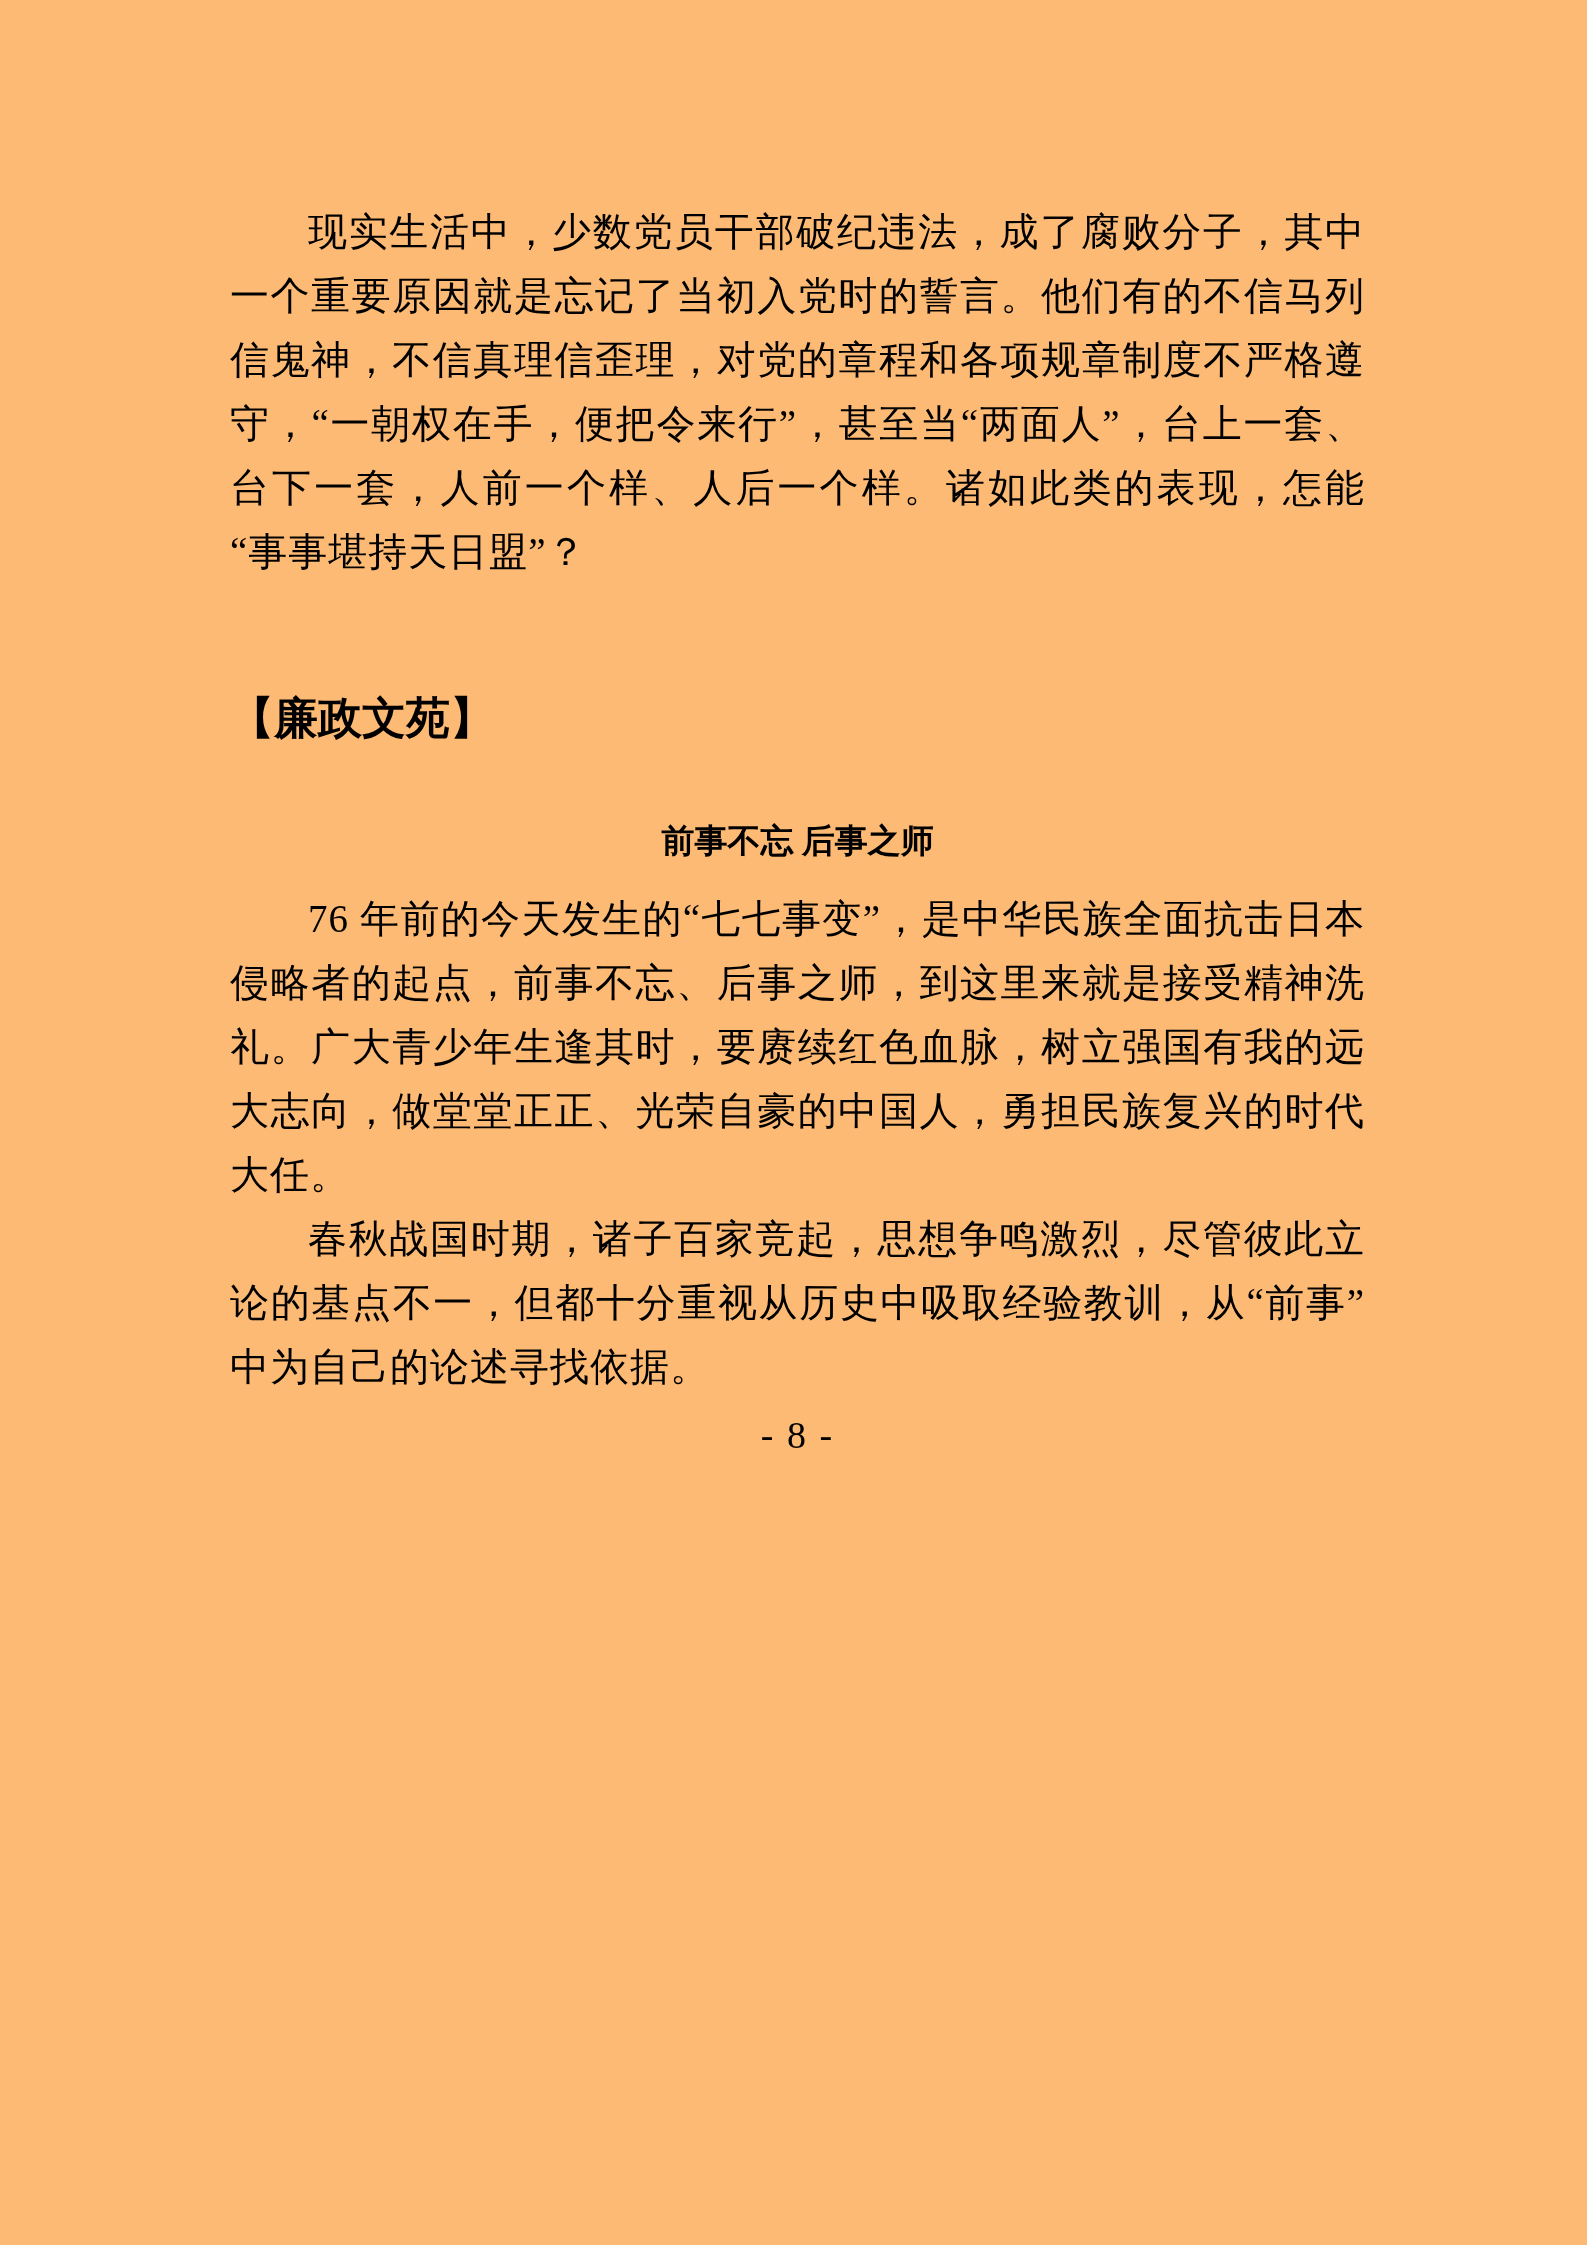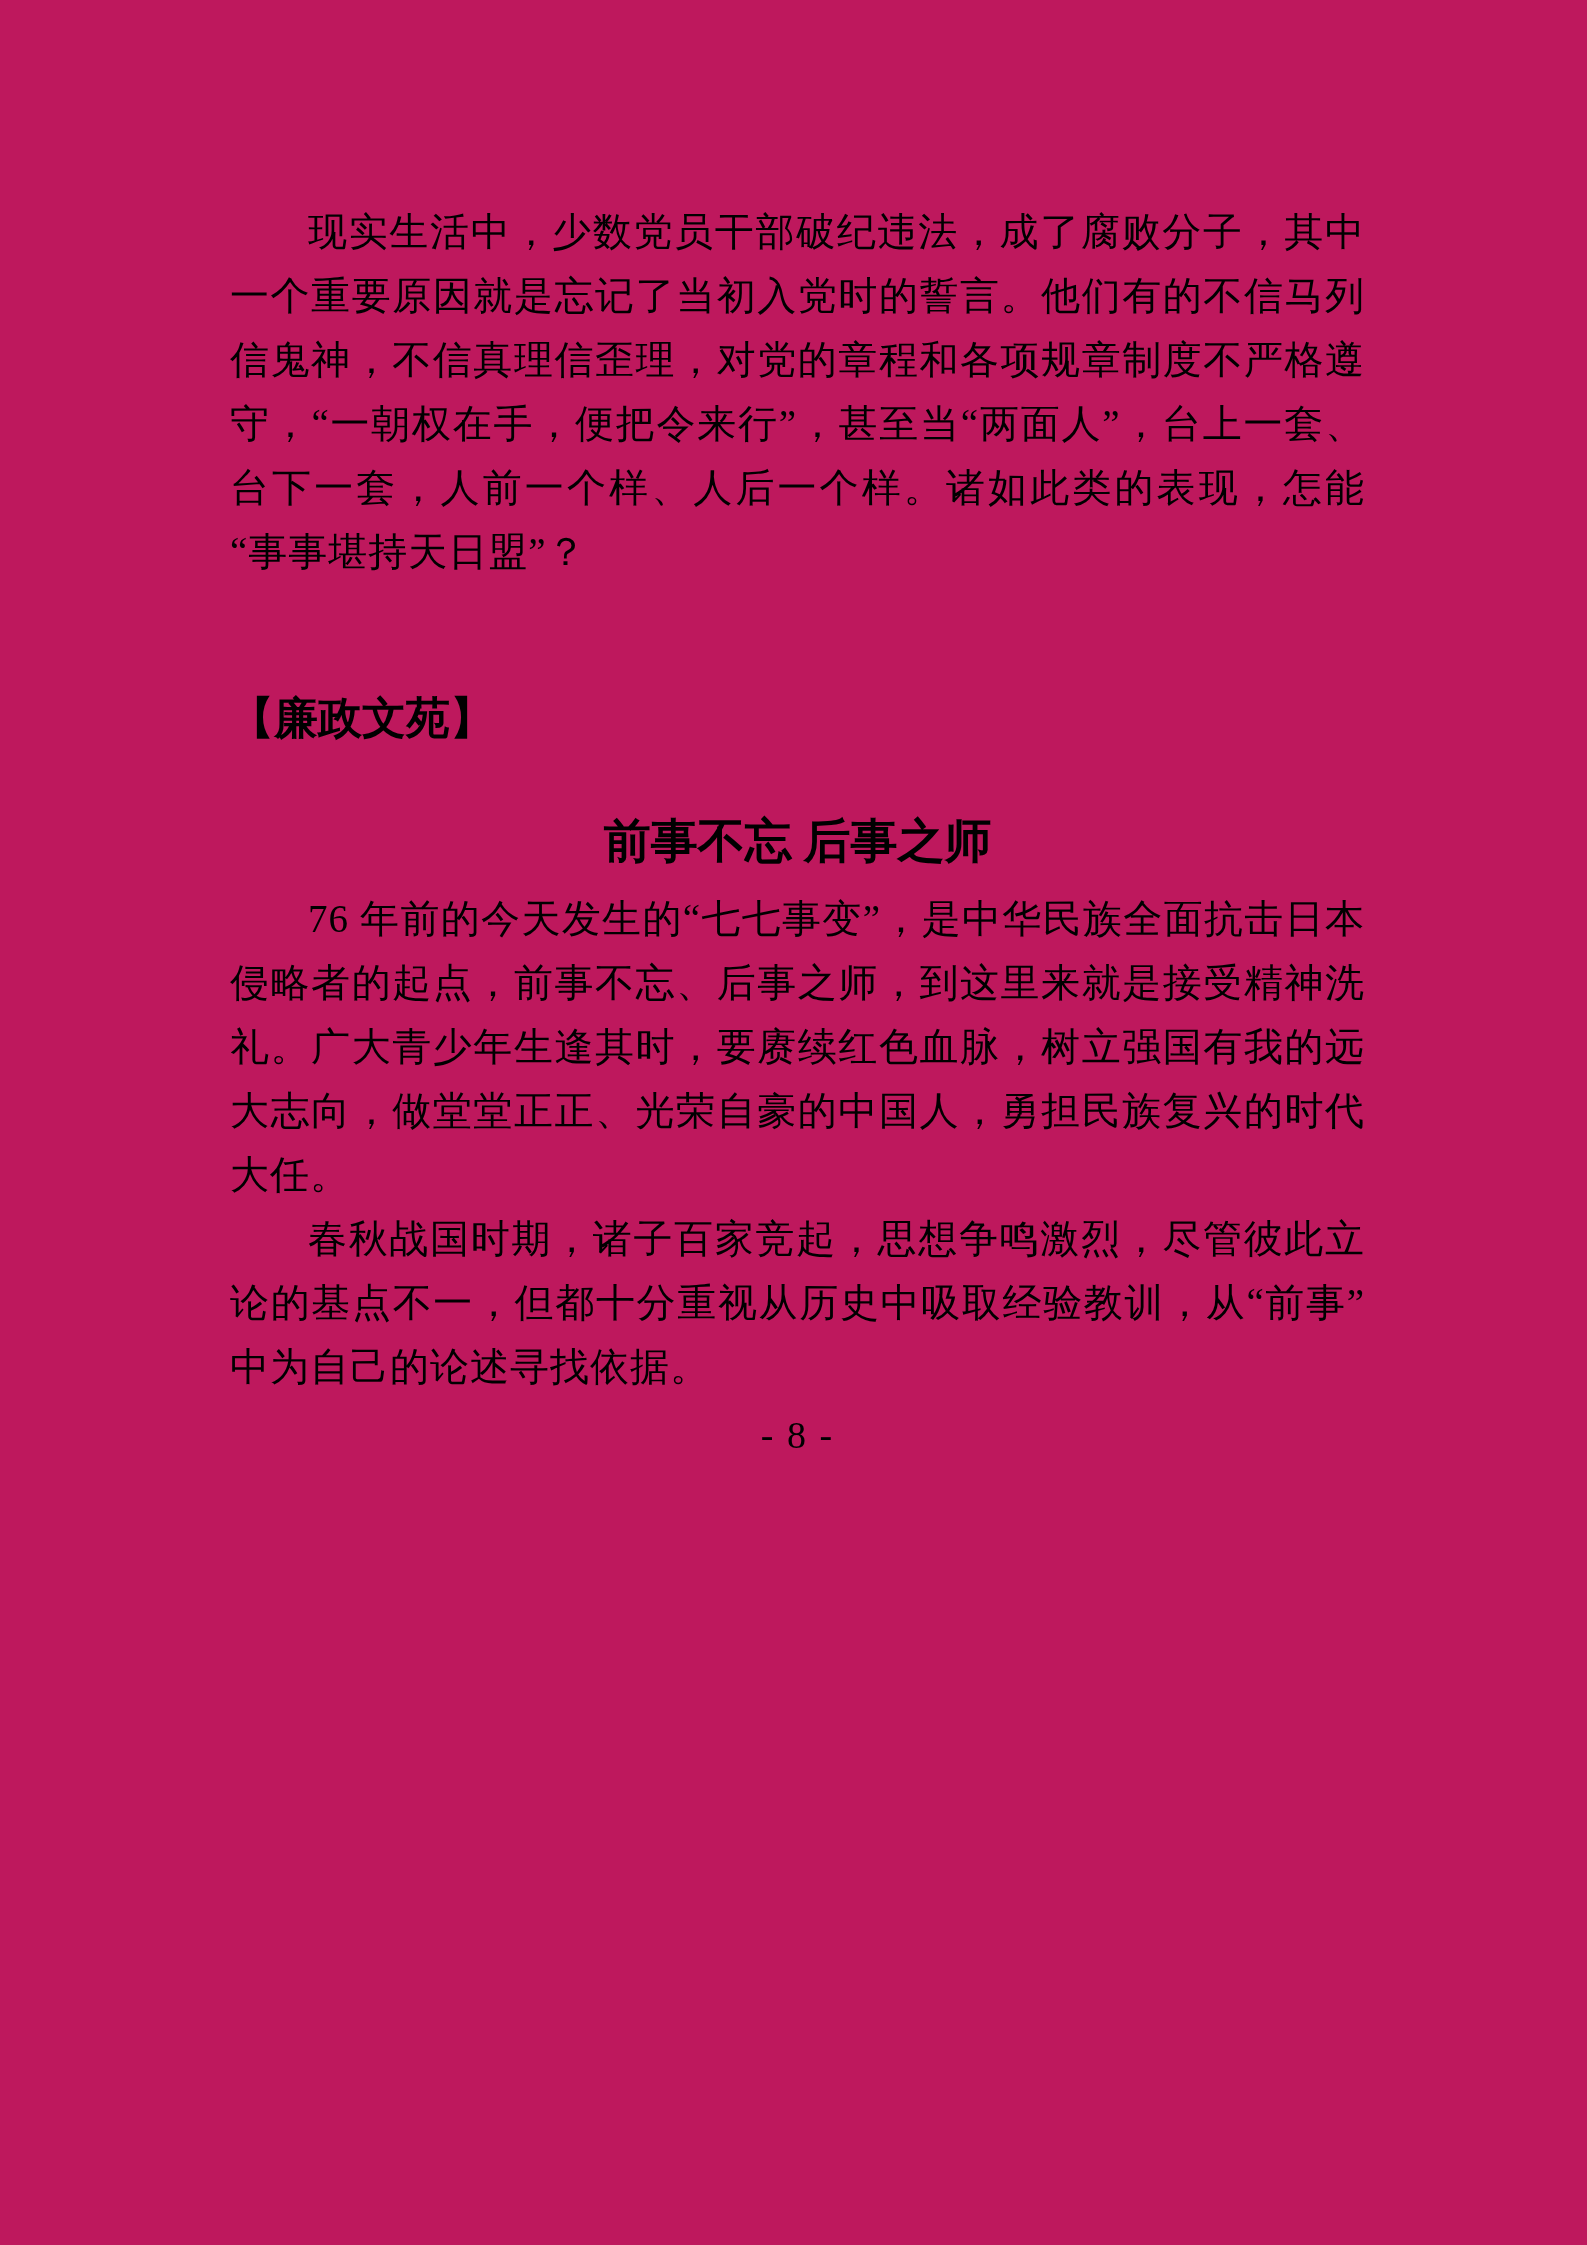--- a/index.html
+++ b/index.html
@@ -12,21 +12,21 @@
     height: 2245px;
     position: relative;
     font-family: "Liberation Serif", "DejaVu Serif", serif;
     color: #000000;
   }
   .page {
     position: absolute;
     left: 0; top: 0;
     width: 1587px;
     height: 2245px;
-    background: #be185d;
+    background: #fdba74;
     box-sizing: border-box;
     padding: 200px 222px 0 230px;
     overflow: hidden;
   }
   .body-para {
     font-size: 39px;
     line-height: 64px;
     text-align: justify;
     text-justify: inter-character;
     letter-spacing: 1px;
@@ -34,21 +34,21 @@
     margin: 0;
   }
   .section-header {
     font-size: 44px;
     line-height: 64px;
     margin-top: 103px;
     font-weight: 700;
     text-indent: 0;
   }
   .article-title {
-    font-size: 47px;
+    font-size: 33px;
     line-height: 72px;
     margin-top: 54px;
     font-weight: 700;
     text-align: center;
   }
   .article-body {
     margin-top: 10px;
   }
   .page-number {
     font-size: 38px;

